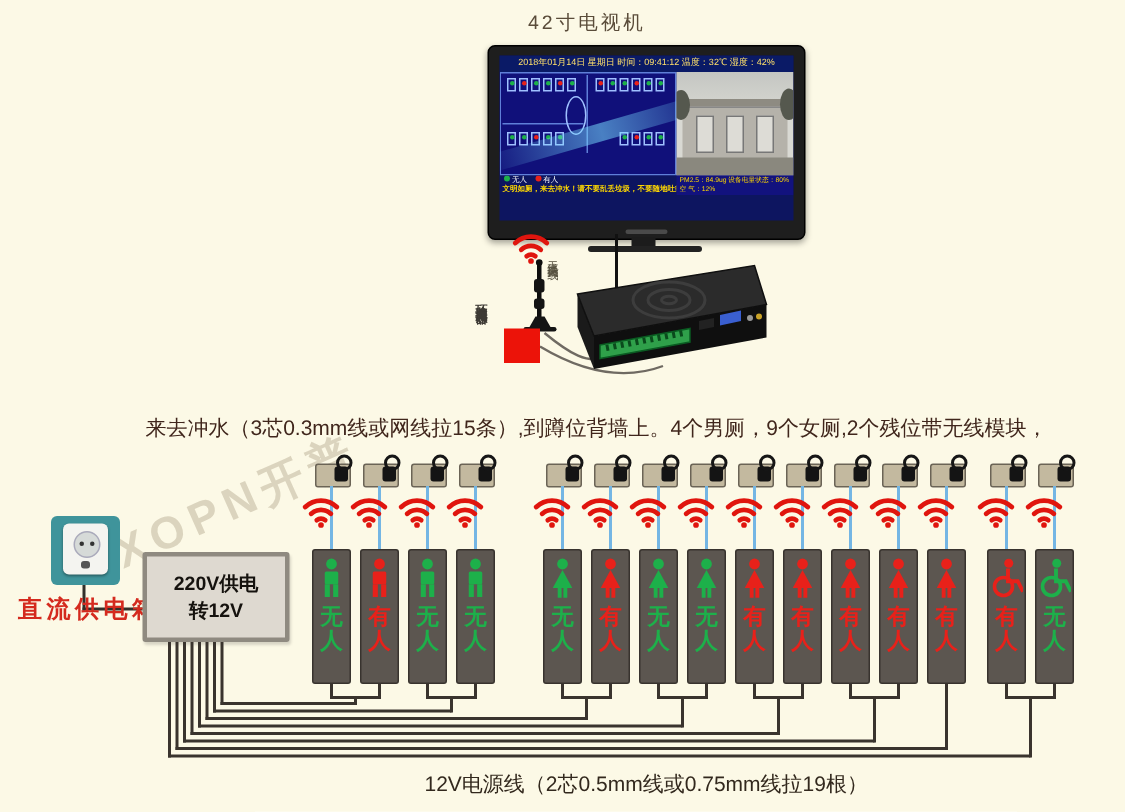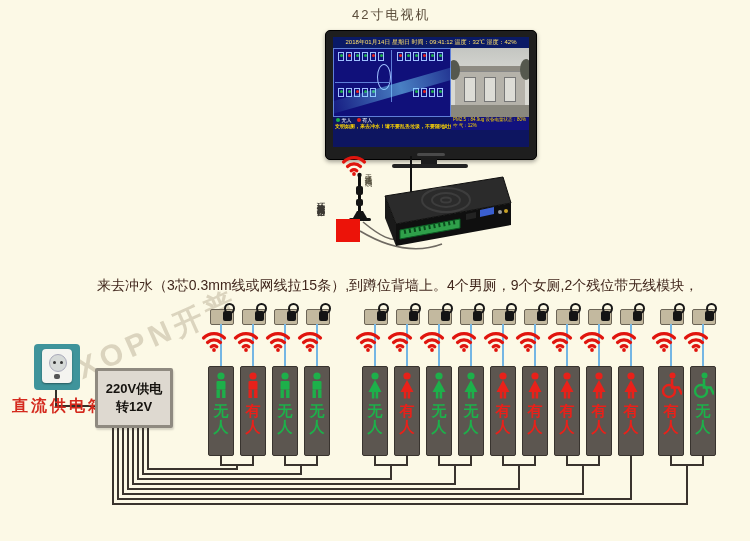--- a/index.html
+++ b/index.html
@@ -193,27 +193,28 @@
         <div style="position:absolute;right:3px;top:6px;width:3px;height:3px;background:#333;border-radius:50%"></div>
       </div>
       <div style="position:absolute;left:12px;bottom:4px;width:6px;height:5px;background:#555;border-radius:2px"></div>
     </div>
   </div>
   <div class="wire" style="left:55px;top:390px;width:2px;height:17px;background:#33302a"></div>
   <div class="wire" style="left:55px;top:405px;width:40px;height:2px;background:#33302a"></div>
 
   <div class="abs" style="left:12px;top:396px;font-size:16px;font-weight:bold;color:#d42a1e;letter-spacing:3px">直流供电箱</div>
 
-  <div class="abs" style="left:95px;top:368px;width:78px;height:60px;background:#ded9d0;border:3px solid #8f8a80;border-radius:2px;
+  <div class="abs" style="left:95px;top:368px;width:98px;height:60px;background:#ded9d0;border:3px solid #8f8a80;border-radius:2px;
               box-sizing:border-box;display:flex;flex-direction:column;align-items:center;justify-content:center;
               box-shadow:1px 2px 2px rgba(0,0,0,.15)">
     <div style="font-size:13px;font-weight:bold;color:#15120e;line-height:18px">220V供电</div>
     <div style="font-size:13px;font-weight:bold;color:#15120e;line-height:18px">转12V</div>
   </div>
 
+  <div class="note" style="left:283px;top:514px;color:#32281d">12V电源线（2芯0.5mm线或0.75mm线拉19根）</div>
 
 <div class="ir-sensor" style="left: 210px; top: 309px;">
       <div class="ir-lens"></div>
                  <div class="ir-ring"></div>
     </div>
     <div class="bluewire" style="left: 220px; top: 324px; width: 2px; height: 43px;"></div>
     <div style="position: absolute; left: 201px; top: 329px; width: 26px; height: 23px;"><svg width="26" height="23" viewBox="0 0 26 23">
         <g fill="none" stroke="#e0150e" stroke-width="3.2" stroke-linecap="round">
           <path d="M2.5 9 a15 15 0 0 1 21 0"></path>
           <path d="M6.5 13.5 a9.5 9.5 0 0 1 13 0"></path>

